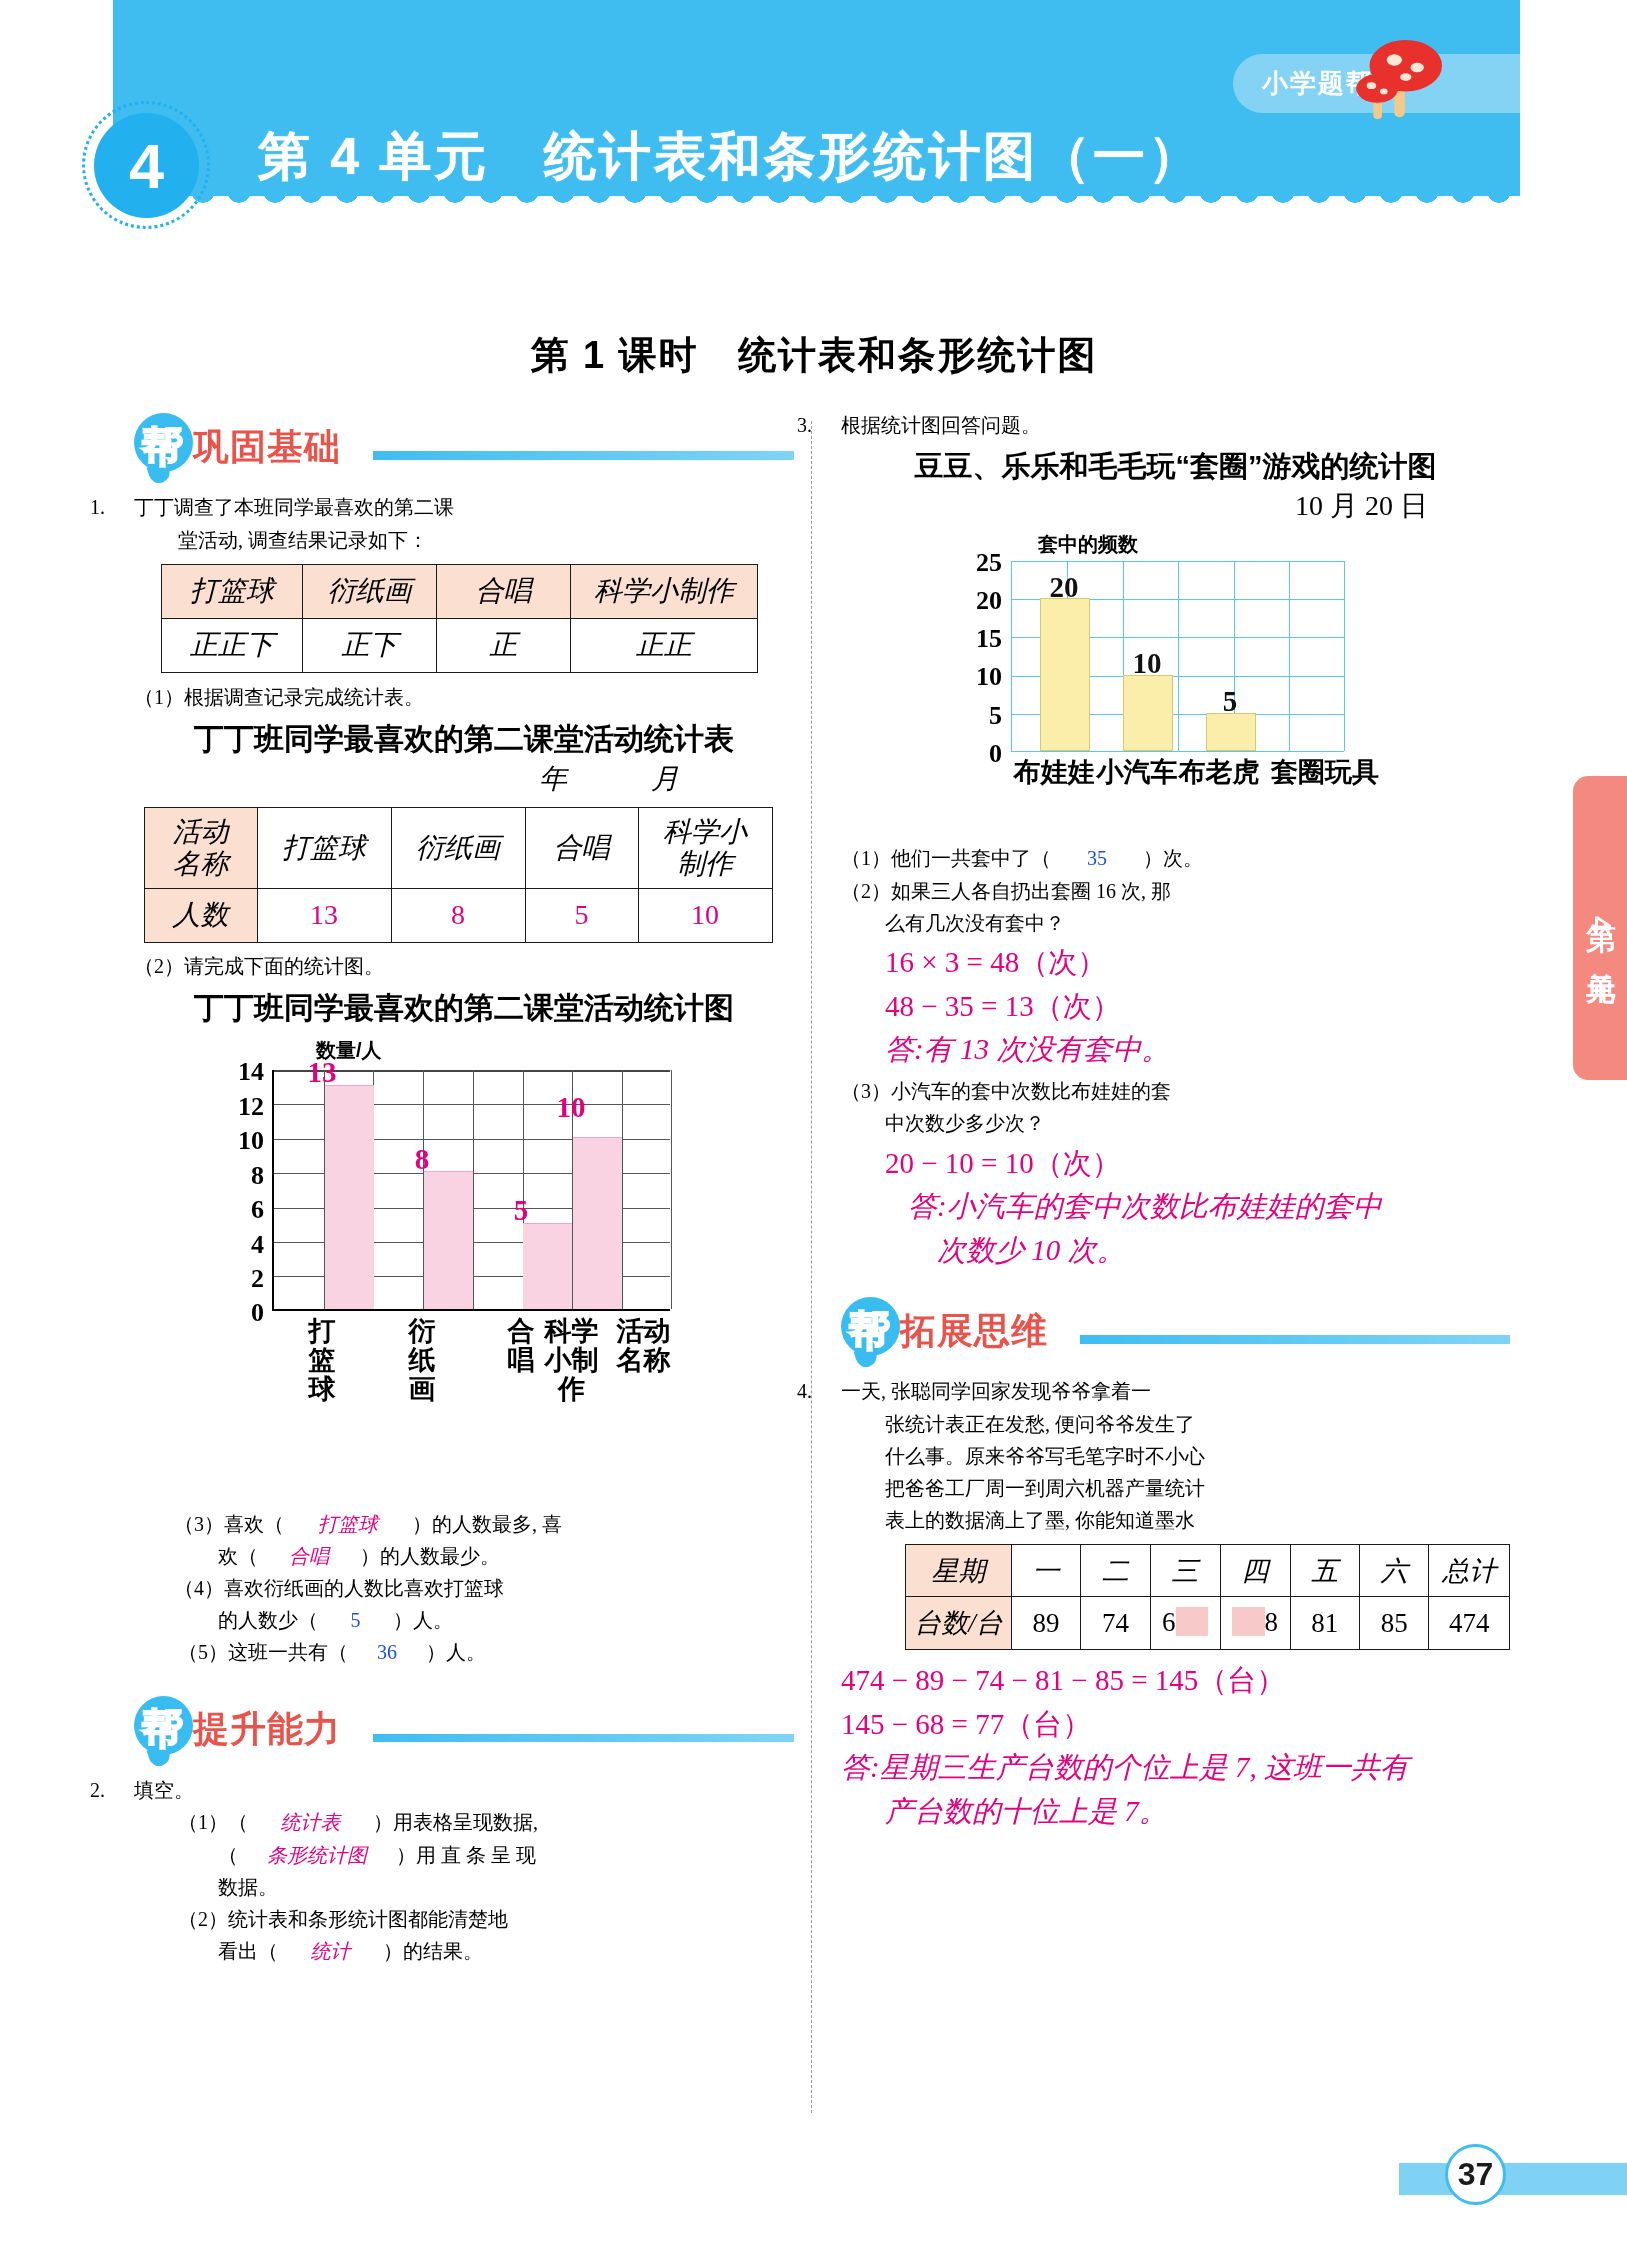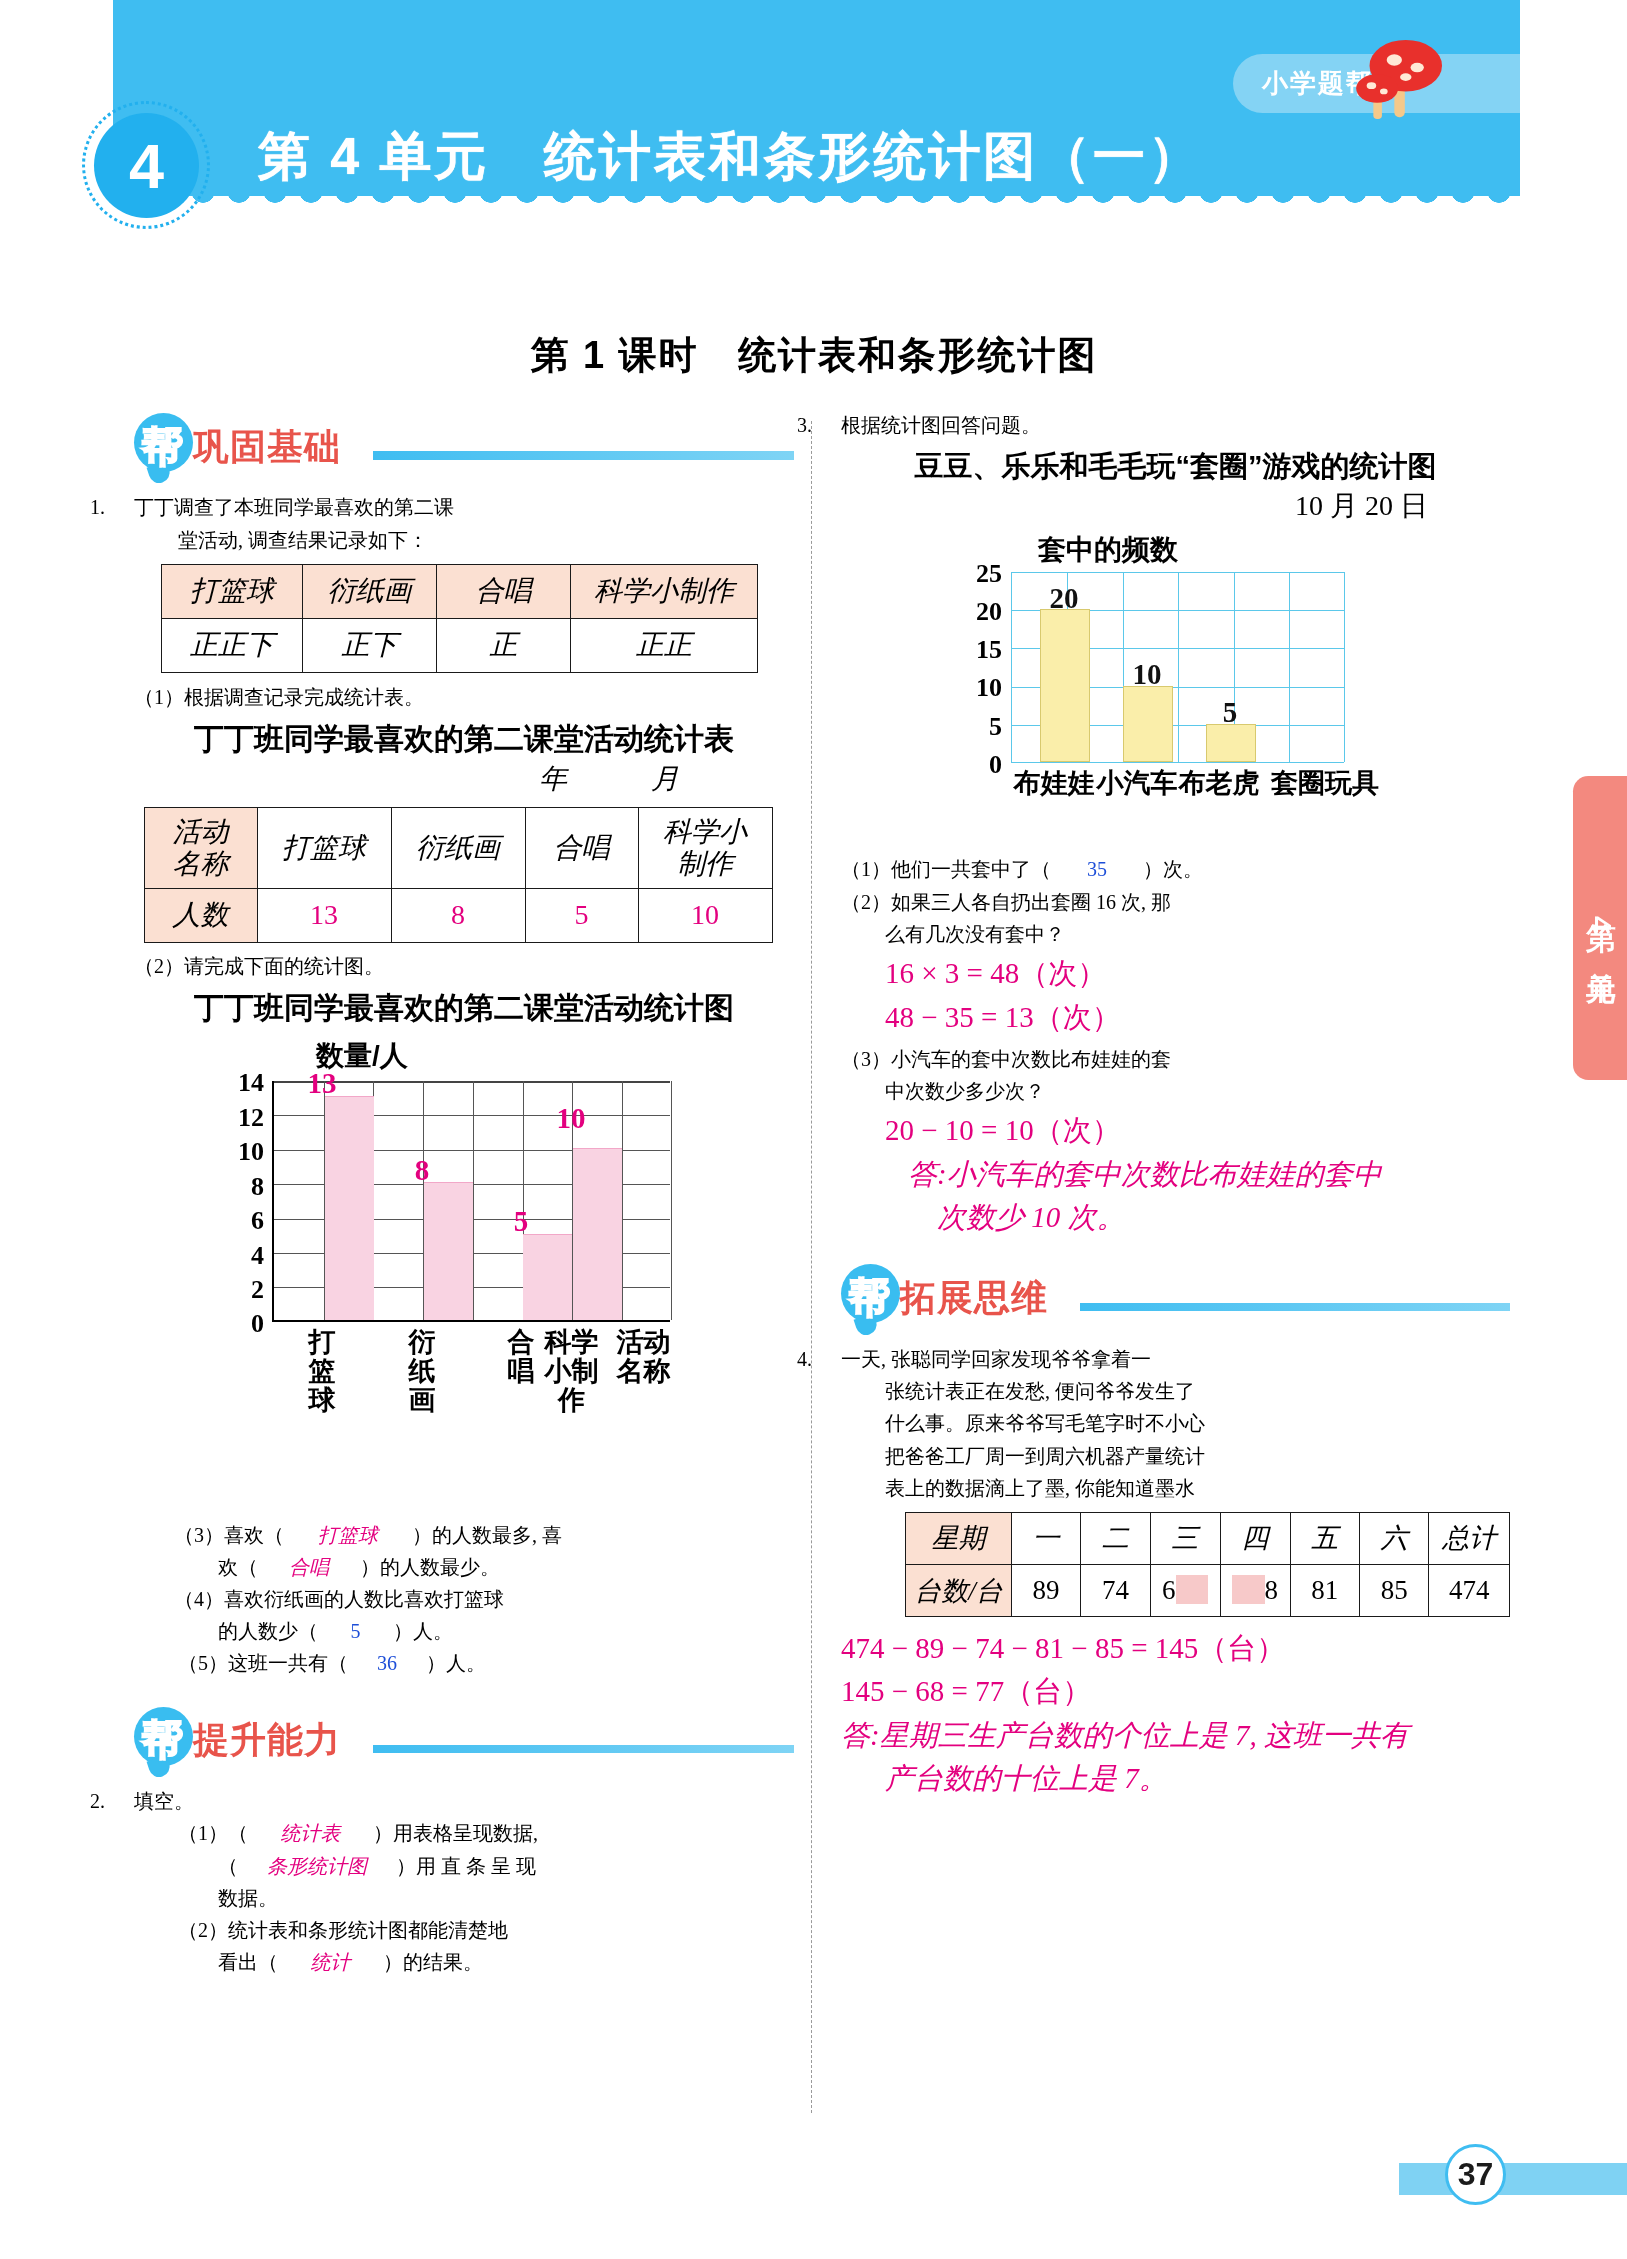--- a/index.html
+++ b/index.html
@@ -121,21 +121,21 @@
   table.tbl td.val{ color:#e3007f; font-style:normal; }
   .tbl-wrap{ margin:9.6px 0 9.6px 27px; }
   .tbl-title{
     font-size:30px; font-weight:bold; text-align:center;
     font-family:"Liberation Sans", sans-serif; margin-top:7.6px;
   }
   .tbl-date{ text-align:right; font-size:28px; font-style:italic; padding-right:115px; }
 
   .ink{ display:inline-block; width:32.5px; height:29px; background:#f7c9c9; vertical-align:-4.8px; }
   .chart-sub{ font-size:28px; text-align:right; padding-right:82px; }
-  .axis-label{ font-size:28px; font-weight:bold; font-family:"Liberation Sans", sans-serif; }
+  .axis-label{ font-size:20px; font-weight:bold; font-family:"Liberation Sans", sans-serif; }
 
   .chart1{ position:relative; width:535px; height:287px; margin:5.7px 0 0 86px; }
   .chart2{ position:relative; width:449px; height:229px; margin:3.8px 0 0 115px; }
 
   .plot{ position:absolute; border-left:2.9px solid #000; border-bottom:2.9px solid #000; }
   .grid-v, .grid-h{ position:absolute; }
   .bar{ position:absolute; bottom:0; }
   .bar-lbl{ position:absolute; color:#e3007f; font-weight:bold; font-size:29px; text-align:center; }
   .ytick{ position:absolute; right:0; font-size:26px; font-weight:bold; text-align:right; font-family:"Liberation Serif", serif; }
   .xcat{ position:absolute; font-size:27px; line-height:1.08; text-align:center; font-family:"Liberation Sans", sans-serif; font-weight:bold; }
@@ -392,20 +392,21 @@
 
   <div style="height:54px"></div>
 
   <div class="q" style="padding-left:0">
     <span>（1）他们一共套中了（</span><span class="fill-num" style="padding:0 36px">35</span><span>）次。</span>
   </div>
   <div class="q">（2）如果三人各自扔出套圈 16 次, 那</div>
   <div class="q" style="padding-left:44px">么有几次没有套中？</div>
   <div class="ans" style="padding-left:44px">16 × 3 = 48（次）</div>
   <div class="ans" style="padding-left:44px">48 − 35 = 13（次）</div>
+  <div class="ans-ital" style="padding-left:44px">答:有 13 次没有套中。</div>
 
   <div class="q" style="margin-top:5.7px">（3）小汽车的套中次数比布娃娃的套</div>
   <div class="q" style="padding-left:44px">中次数少多少次？</div>
   <div class="ans" style="padding-left:44px">20 − 10 = 10（次）</div>
   <div class="ans-ital" style="padding-left:67px">答:小汽车的套中次数比布娃娃的套中</div>
   <div class="ans-ital" style="padding-left:96px">次数少 10 次。</div>
 
   <div class="section-head" style="margin-top:23px">
     <div class="sh-blob"></div>
     <div class="sh-bang">帮</div>

